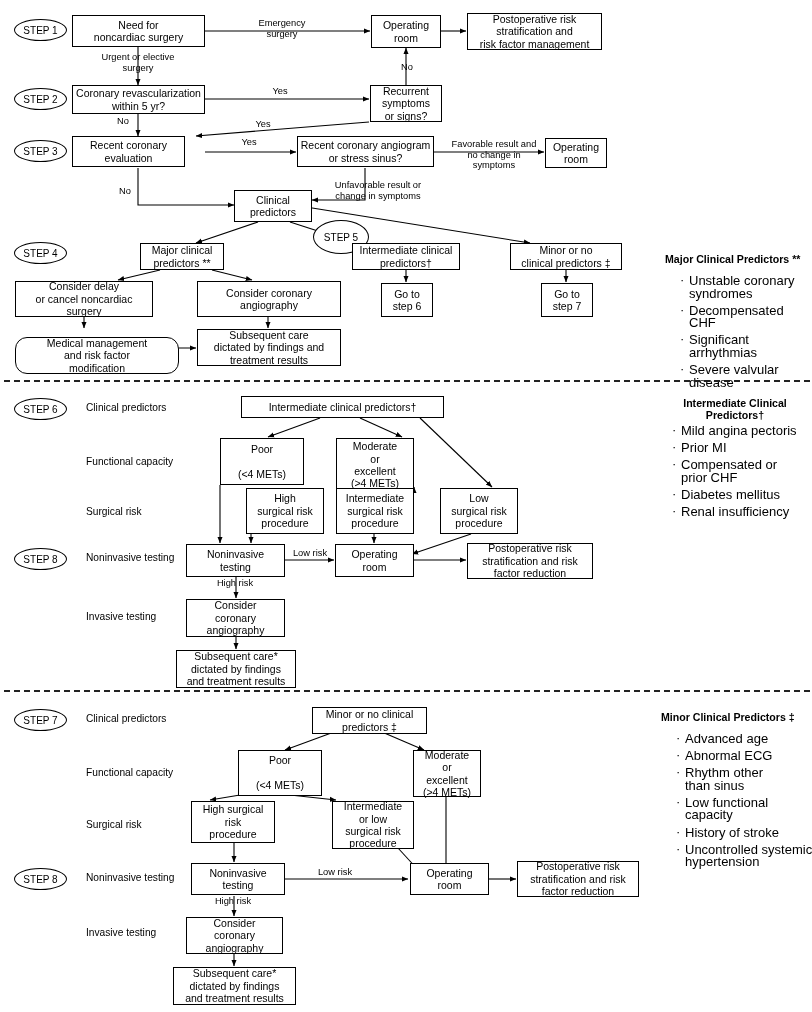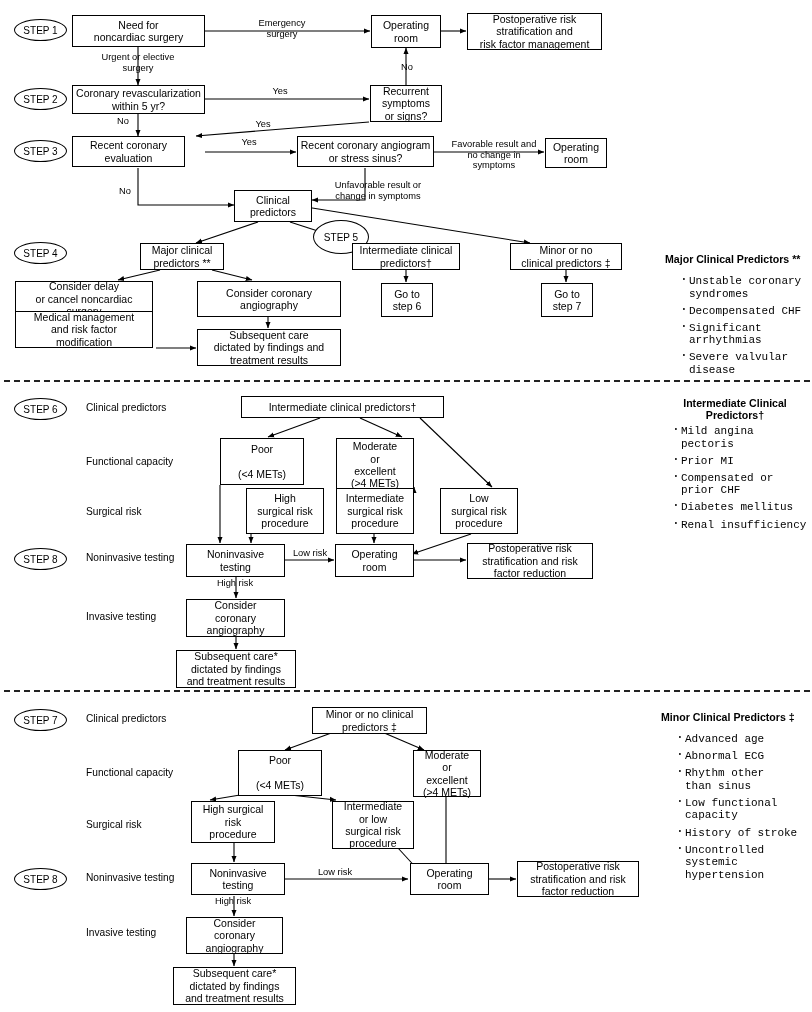--- a/index.html
+++ b/index.html
@@ -9,21 +9,21 @@
        display:flex;align-items:center;justify-content:center;text-align:center;
        font-size:10.5px;line-height:12.4px;padding:1px 2px;}
   .oval{position:absolute;border:1px solid #000;border-radius:50%;background:#fff;
         display:flex;align-items:center;justify-content:center;text-align:center;
         font-size:10px;line-height:11px;box-sizing:border-box;}
   .lbl{position:absolute;font-size:9.3px;line-height:10.6px;text-align:center;
        white-space:pre-line;background:transparent;}
   .rowlbl{position:absolute;font-size:10.2px;line-height:12px;text-align:left;white-space:nowrap;}
   .panel-title{position:absolute;font-size:10.6px;line-height:12.4px;font-weight:bold;text-align:left;white-space:pre-line;}
   .panel-title.center{text-align:center;}
-  .bullets{position:absolute;font-size:11px;line-height:12.6px;font-family:Liberation Mono, monospace;}
+  .bullets{position:absolute;font-size:13px;line-height:12.6px;}
   .bullets div{margin-bottom:4.5px;position:relative;padding-left:9px;white-space:pre-line;}
   .bullets div:before{content:"\00B7";position:absolute;left:0;top:-1px;font-size:13px;}
   svg.wires{position:absolute;left:0;top:0;width:812px;height:1012px;pointer-events:none;}
   .dash{position:absolute;height:0;border-top:2px dashed #222;}
 </style>
 </head>
 <body>
 
 <div id="page">
 
@@ -192,21 +192,21 @@
   <div class="box" style="left:15px;top:281px;width:138px;height:36px;white-space:pre-line;">Consider delay
 or cancel noncardiac
 surgery</div>
   <div class="box" style="left:197px;top:281px;width:144px;height:36px;white-space:pre-line;">Consider coronary
 angiography</div>
   <div class="box" style="left:381px;top:283px;width:52px;height:34px;white-space:pre-line;">Go to
 step 6</div>
   <div class="box" style="left:541px;top:283px;width:52px;height:34px;white-space:pre-line;">Go to
 step 7</div>
 
-  <div class="box" style="left:15px;top:311px;width:138px;height:37px;white-space:pre-line;">Medical management
+  <div class="box" style="left:15px;top:337px;width:164px;height:37px;white-space:pre-line;border-radius:12px;">Medical management
 and risk factor
 modification</div>
   <div class="box" style="left:197px;top:329px;width:144px;height:37px;white-space:pre-line;">Subsequent care
 dictated by findings and
 treatment results</div>
 
   <div class="panel-title" style="left:665px;top:253px;width:150px;">Major Clinical Predictors **</div>
   <div class="bullets" style="left:680px;top:275px;width:130px;">
     <div>Unstable coronary
 syndromes</div>

